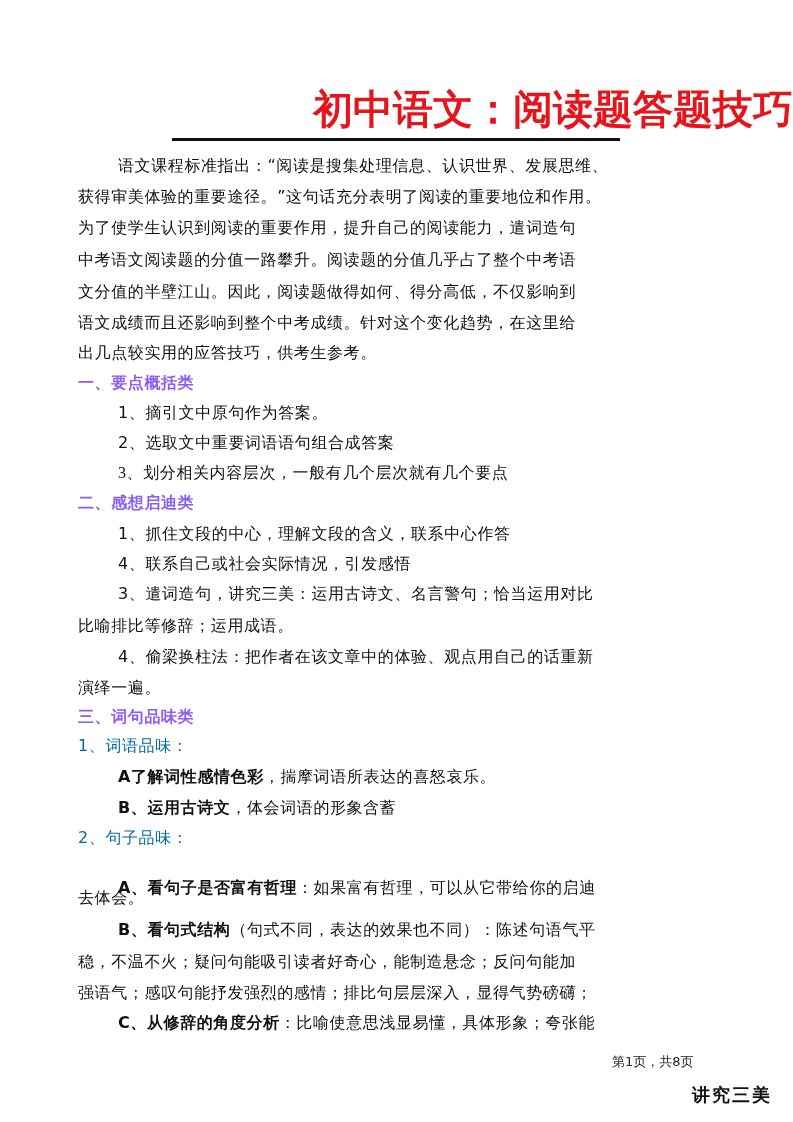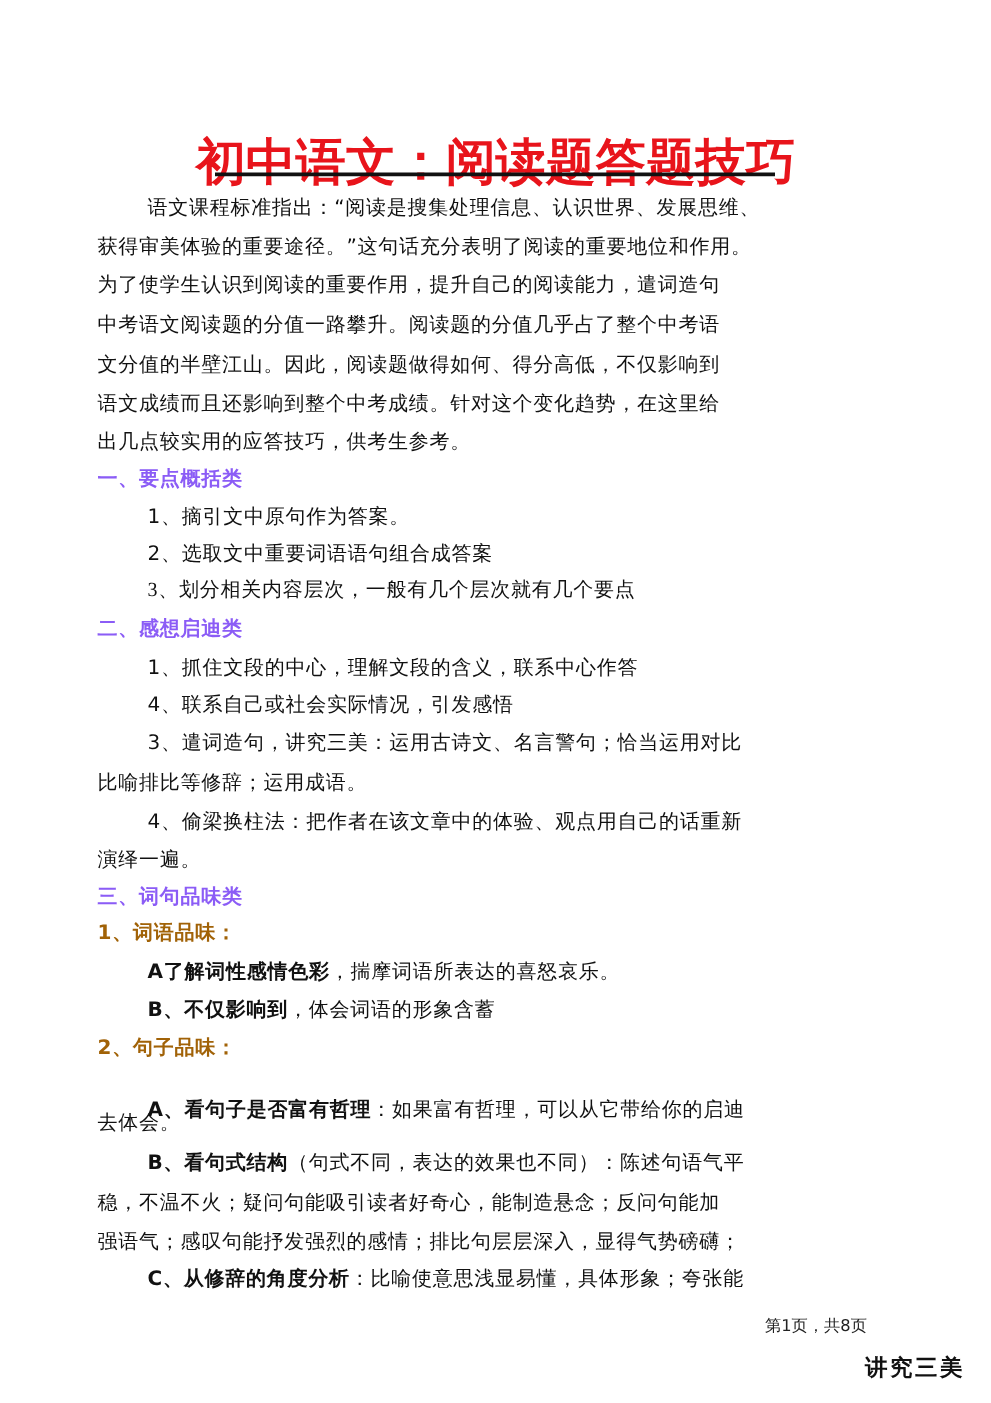--- a/index.html
+++ b/index.html
@@ -12,22 +12,22 @@
       height: 1122px;
       position: relative;
       overflow: hidden;
       font-family: "DejaVu Sans", "Liberation Sans", sans-serif;
       color: #111111;
     }
     .title {
       position: absolute;
       left: 0;
       width: 793px;
-      top: 107px;
-      text-align: center;
+      top: 86px;
+      text-align: right;
       font-size: 40px;
       font-weight: bold;
       color: #e8141b;
       line-height: 46px;
       letter-spacing: 0px;
     }
     .title-underline {
       position: absolute;
       left: 172px;
       top: 138px;
@@ -44,22 +44,22 @@
       height: 28px;
       white-space: nowrap;
       letter-spacing: 0.6px;
     }
     .indent { left: 118px; }
     .h-green {
       color: #8b5cf6;
       font-weight: bold;
     }
     .h-red {
-      color: #a16207;
-      font-weight: bold;
+      color: #0369a1;
+      font-weight: normal;
     }
     .b { font-weight: bold; }
     .footer {
       position: absolute;
       left: 612px;
       top: 1053px;
       font-size: 13px;
       color: #222222;
       line-height: 18px;
       white-space: nowrap;
@@ -105,21 +105,21 @@
   <div class="line indent" style="top:643px;">4、偷梁换柱法：把作者在该文章中的体验、观点用自己的话重新</div>
   <div class="line" style="top:674px;">演绎一遍。</div>
 
   <div class="line h-green" style="top:703px;">三、词句品味类</div>
 
   <div class="line h-red" style="top:732px;">1、词语品味：</div>
   <div class="line indent" style="top:763px;">
     <span class="b">A了解词性感情色彩</span><span>，揣摩词语所表达的喜怒哀乐。</span>
   </div>
   <div class="line indent" style="top:794px;">
-    <span class="b">B、不仅影响到</span><span>，体会词语的形象含蓄</span>
+    <span class="b">B、运用古诗文</span><span>，体会词语的形象含蓄</span>
   </div>
 
   <div class="line h-red" style="top:824px;">2、句子品味：</div>
   <div class="line indent" style="top:854px;margin-top:20px;">
     <span class="b">A、看句子是否富有哲理</span><span>：如果富有哲理，可以从它带给你的启迪</span>
   </div>
   <div class="line" style="top:884px;">去体会。</div>
   <div class="line indent" style="top:916px;">
     <span class="b">B、看句式结构</span><span>（句式不同，表达的效果也不同）：陈述句语气平</span>
   </div>

